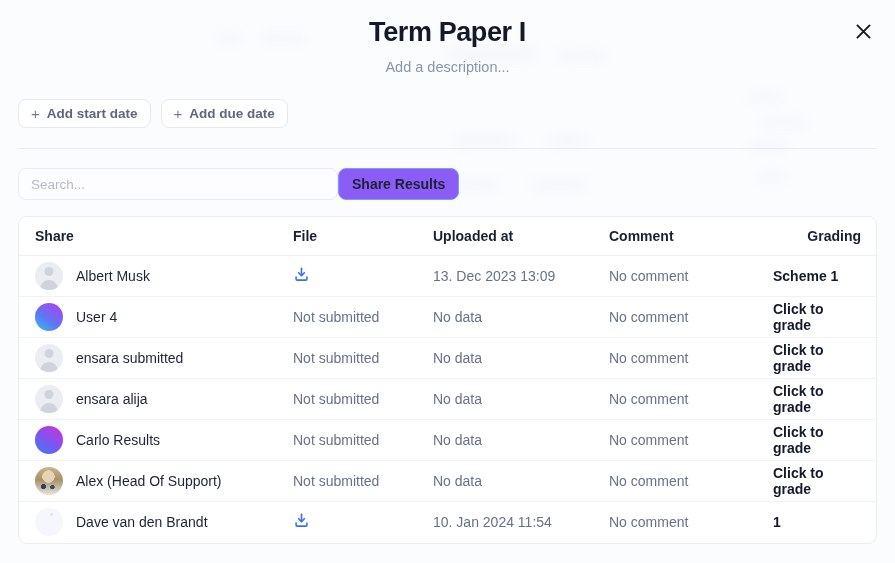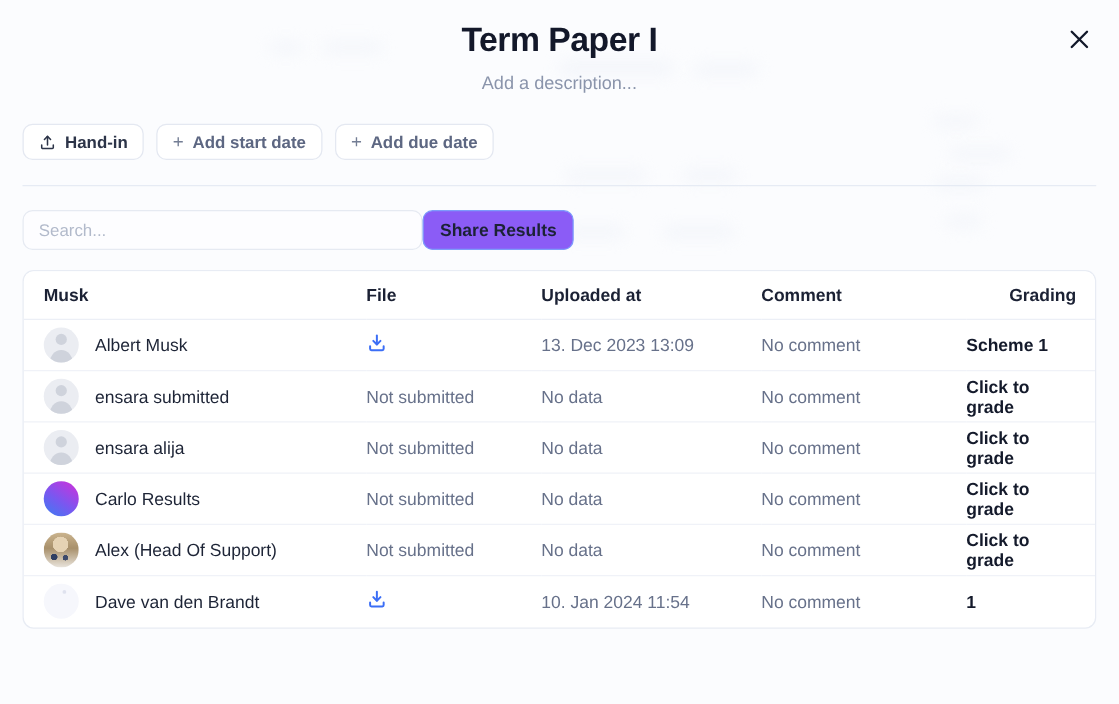--- a/index.html
+++ b/index.html
@@ -273,30 +273,20 @@
       <span>
         <svg width="17" height="17" viewBox="0 0 17 17" fill="none">
           <path d="M2.4 2.4 L14.6 14.6 M14.6 2.4 L2.4 14.6" stroke="#12182a" stroke-width="1.9" stroke-linecap="round"></path>
         </svg>
       </span>
     </button>
   </div>
 
   <div class="chip-row">
 
-    <button class="chip">
-      <span>
-        <svg width="14" height="14" viewBox="0 0 16 16" fill="none">
-          <path d="M8 10.3V2.6" stroke="#2c3448" stroke-width="1.4" stroke-linecap="round"></path>
-          <path d="M5.2 5.2 L8 2.4 L10.8 5.2" stroke="#2c3448" stroke-width="1.4" stroke-linecap="round" stroke-linejoin="round"></path>
-          <path d="M2.7 10.2v2.4a.9.9 0 0 0 .9.9h8.8a.9.9 0 0 0 .9-.9v-2.4" stroke="#2c3448" stroke-width="1.4" stroke-linecap="round"></path>
-        </svg>
-      </span>
-      <span>Hand-in</span>
-    </button>
 
     <button class="chip muted">
       <span class="plus">+</span>
       <span>Add start date</span>
     </button>
 
     <button class="chip muted">
       <span class="plus">+</span>
       <span>Add due date</span>
     </button>
@@ -306,21 +296,21 @@
 
   <div class="toolbar">
     <input class="search-input" type="text" placeholder="Search..." value="" style="">
     <button class="share-btn">Share Results</button>
   </div>
 
   <div class="table-wrap">
     <table>
       <thead>
         <tr>
-          <th class="c-name">Musk</th>
+          <th class="c-name">Share</th>
           <th class="c-file">File</th>
           <th class="c-upl">Uploaded at</th>
           <th class="c-com">Comment</th>
           <th class="c-grad">Grading</th>
         </tr>
       </thead>
       <tbody>
 
         <tr>
           <td class="c-name">
@@ -336,20 +326,32 @@
                 <path d="M5.3 6.3 8 9 10.7 6.3" stroke="#3b6ef6" stroke-width="1.5" stroke-linecap="round" stroke-linejoin="round"></path>
                 <path d="M2.9 10.3v2a1 1 0 0 0 1 1h8.2a1 1 0 0 0 1-1v-2" stroke="#3b6ef6" stroke-width="1.5" stroke-linecap="round"></path>
               </svg>
             </span>
           </td>
           <td class="c-upl muted-cell">13. Dec 2023 13:09</td>
           <td class="c-com muted-cell">No comment</td>
           <td class="c-grad grade-strong">Scheme 1</td>
         </tr>
 
+        <tr>
+          <td class="c-name">
+            <div class="name-cell">
+              <span class="avatar grad1"></span>
+              <span class="uname">User 4</span>
+            </div>
+          </td>
+          <td class="c-file muted-cell">Not submitted</td>
+          <td class="c-upl muted-cell">No data</td>
+          <td class="c-com muted-cell">No comment</td>
+          <td class="c-grad grade-strong">Click to grade</td>
+        </tr>
 
         <tr>
           <td class="c-name">
             <div class="name-cell">
               <span class="avatar ph"></span>
               <span class="uname">ensara submitted</span>
             </div>
           </td>
           <td class="c-file muted-cell">Not submitted</td>
           <td class="c-upl muted-cell">No data</td>

